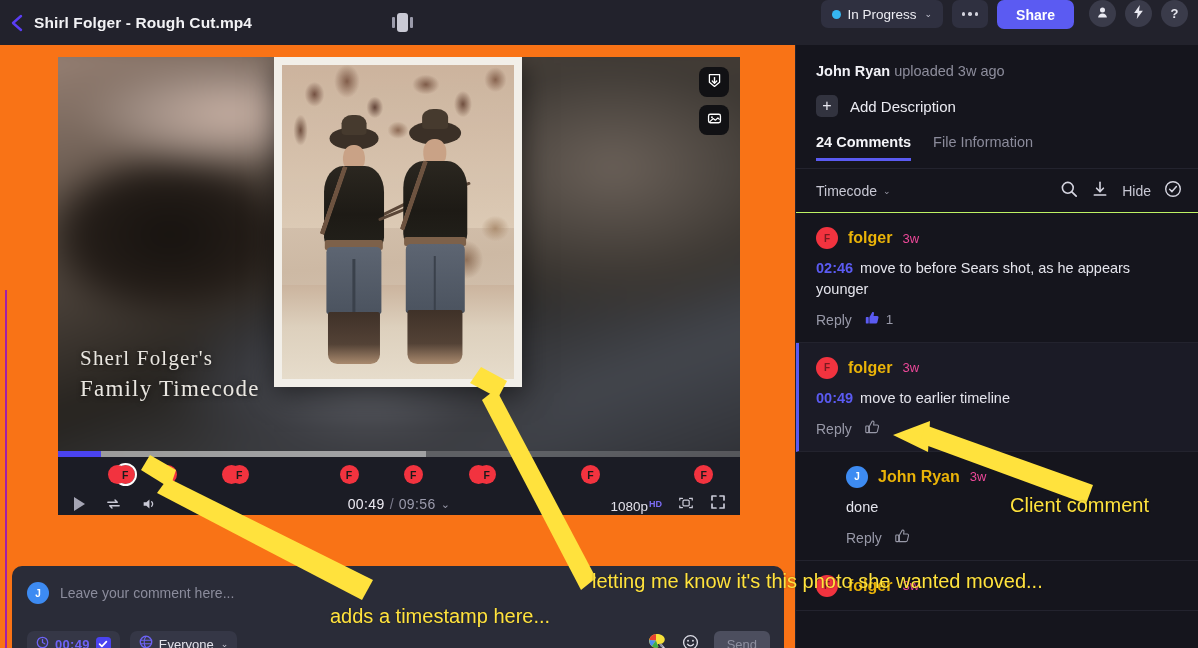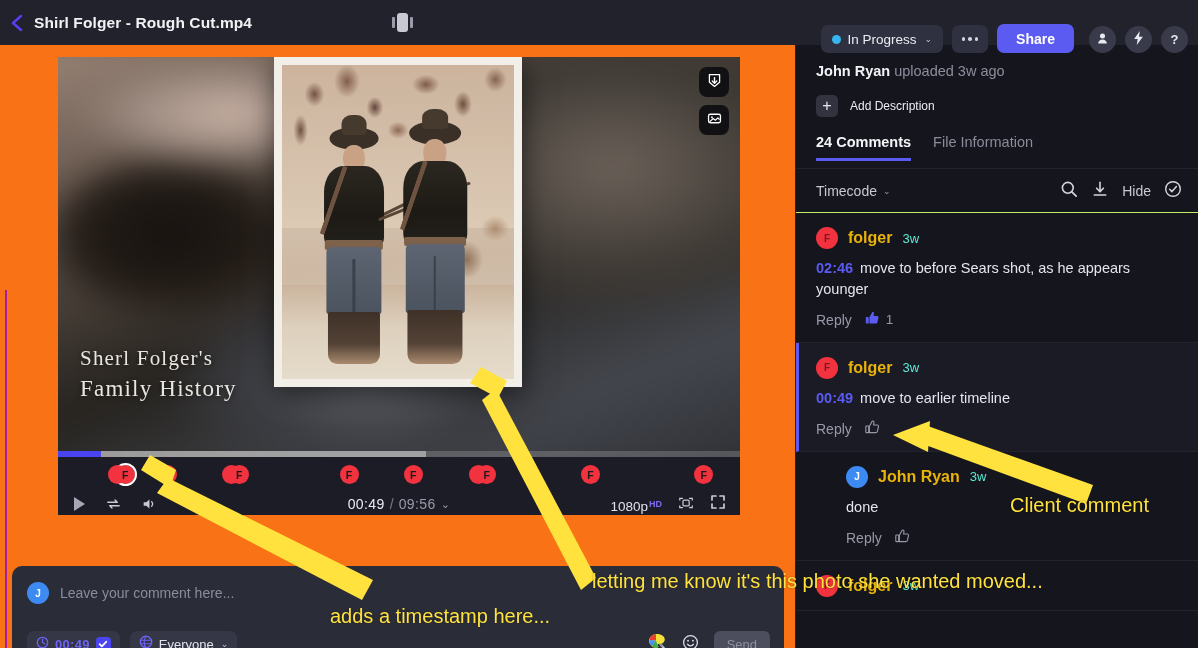--- a/index.html
+++ b/index.html
@@ -37,21 +37,21 @@
     position: absolute; left: 388px; top: 11px;
     width: 28px; height: 22px;
     display: flex; align-items: center; justify-content: center;
     gap: 2px; cursor: pointer;
   }
   .vt-bar { width:3px; height:11px; background:#9b9bab; border-radius:1px; }
   .vt-mid { width:11px; height:19px; background:#c9c9d4; border-radius:3px; }
 
   .topbar-right {
     position: absolute; right: 0; top: 0; height: 53px;
-    display: flex; align-items: flex-end; gap: 9px; padding-right: 10px;
+    display: flex; align-items: flex-start; gap: 9px; padding-right: 10px;
   }
   .status-pill {
     background: #2f3040; border-radius: 7px;
     height: 28px; display: flex; align-items: center; gap: 7px;
     padding: 0 11px; cursor: pointer;
   }
   .status-dot { width: 9px; height: 9px; border-radius: 50%; background: #36b6f0; }
   .status-label { color:#ececf2; font-size:13.5px; }
   .caret { color:#c3c3d0; font-size:9px; margin-left:1px; }
   .dots-btn {
@@ -288,42 +288,42 @@
   }
   .uploader { padding:18px 20px 0 20px; font-size:14.5px; }
   .uploader b { color:#f1f1f6; font-weight:700; }
   .uploader span { color:#8d8d9c; font-weight:400; }
   .add-desc { display:flex; align-items:center; gap:12px; padding:16px 20px 0 20px; cursor:pointer; }
   .plus-box {
     width:22px; height:22px; border-radius:5px; background:#32333f;
     display:flex; align-items:center; justify-content:center;
     color:#e8e8f0; font-size:16px; line-height:1;
   }
-  .add-desc-label { color:#ebebf2; font-size:12px;text-align:center; }
+  .add-desc-label { color:#ebebf2; font-size:15px;text-align:center; }
   .tabs { display:flex; gap:22px; padding:17px 20px 7px 20px; border-bottom:1px solid #23232e; }
   .tab { padding-bottom:8px; font-size:14.5px; cursor:pointer; }
   .tab.active { color:#f4f4f8; font-weight:700; border-bottom:3px solid #5b5bf2; }
   .tab.inactive { color:#8b8b9b; }
   .filterbar {
     display:flex; align-items:center; padding:0 16px 0 20px; height:44px;
     border-bottom:1px solid #bef264;
   }
   .filter-label { color:#c8c8d4; font-size:14px; cursor:pointer; }
   .filter-caret { color:#9a9aa8; font-size:9px; margin-left:6px; }
   .filter-right { margin-left:auto; display:flex; align-items:center; gap:13px; }
   .hide-label { color:#c8c8d4; font-size:14px; }
 
   .comment {
     padding:14px 20px 13px 20px; border-bottom:1px solid #23232e;
     position:relative;
   }
   .comment.highlight { background:#1b1b26; border-left:3px solid #5b5bf2; padding-left:17px; }
   .c-head { display:flex; align-items:center; gap:10px; }
   .c-name { color:#eab308; font-size:16px; font-weight:700; }
-  .c-time { color:#5eead4; font-size:13px; }
+  .c-time { color:#ec4899; font-size:13px; }
   .c-body { margin-top:9px; color:#e4e4ec; font-size:14.5px; line-height:1.44; }
   .c-ts { color:#5b5bf2; font-weight:700; margin-right:7px; }
   .c-actions { display:flex; align-items:center; gap:13px; margin-top:11px; }
   .c-reply { color:#9899a8; font-size:14px; cursor:pointer; }
   .c-like { display:flex; align-items:center; gap:6px; cursor:pointer; }
   .c-like-count { color:#9899a8; font-size:13.5px; }
   .comment.reply-indent { padding-left:50px; }
 
   
   .anno-layer { position:absolute; inset:0; pointer-events:none; z-index:50; }
@@ -428,21 +428,21 @@
                 <div class="m-strap"></div>
                 <div class="m-belt"></div>
                 <div class="m-legs"></div>
                 <div class="m-boots"></div>
               </div>
             </div>
           </div>
 
           <div class="vid-title">
             <div class="l1">Sherl Folger's</div>
-            <div class="l2">Family History</div>
+            <div class="l2">Family Timecode</div>
           </div>
 
           <div class="vid-tools">
             <div class="vid-tool-btn">
               <span>
                 <svg width="17" height="17" viewBox="0 0 20 20">
                     <path d="M4 3h12v9l-6 5-6-5z" fill="none" stroke="#fff" stroke-width="1.5" stroke-linejoin="round"></path>
                     <line x1="10" y1="6" x2="10" y2="13" stroke="#fff" stroke-width="1.6"></line>
                     <polyline points="7.4,10.6 10,13.4 12.6,10.6" fill="none" stroke="#fff" stroke-width="1.6" stroke-linecap="round" stroke-linejoin="round"></polyline>
                   </svg>

